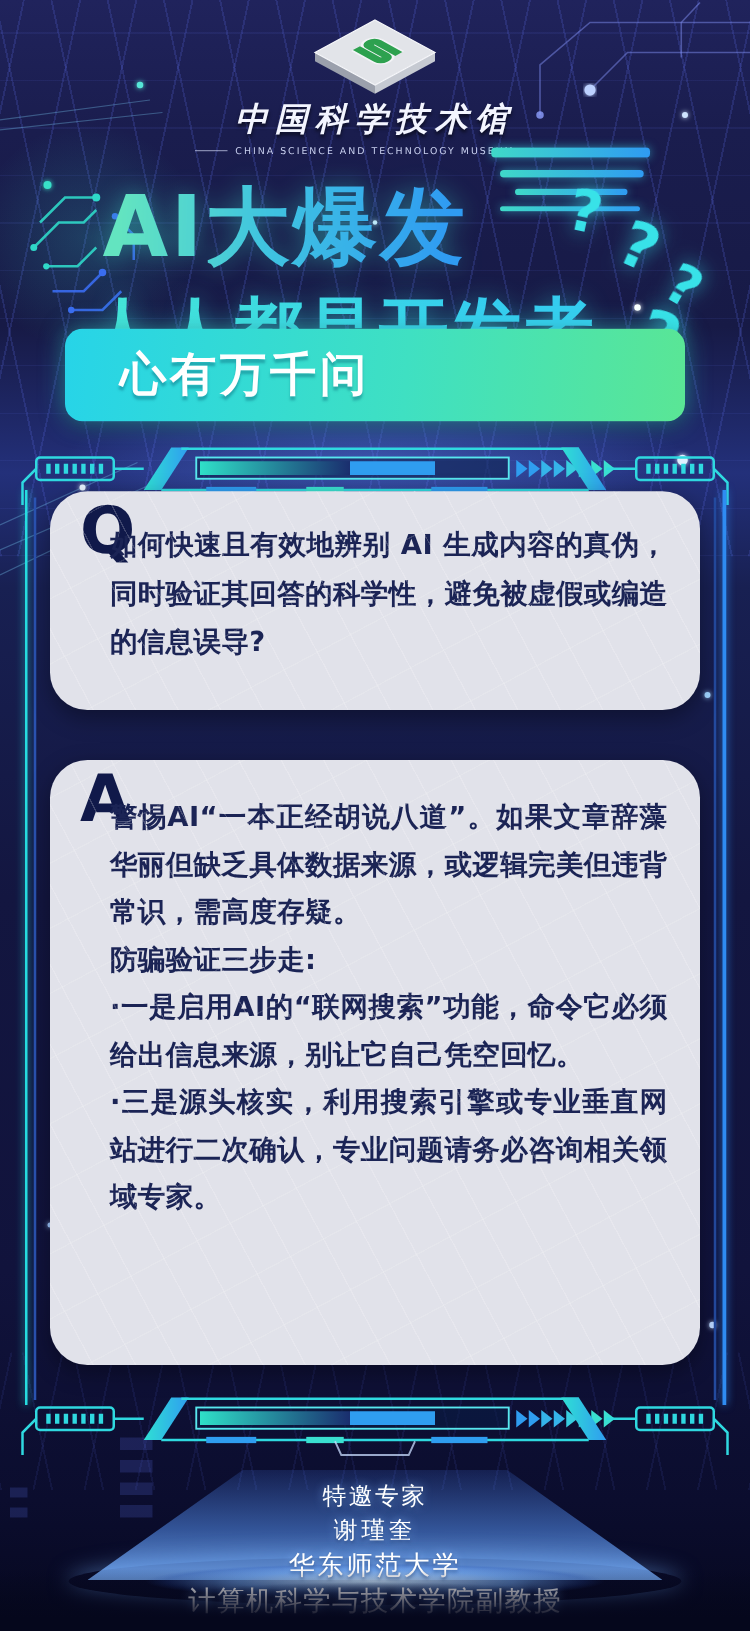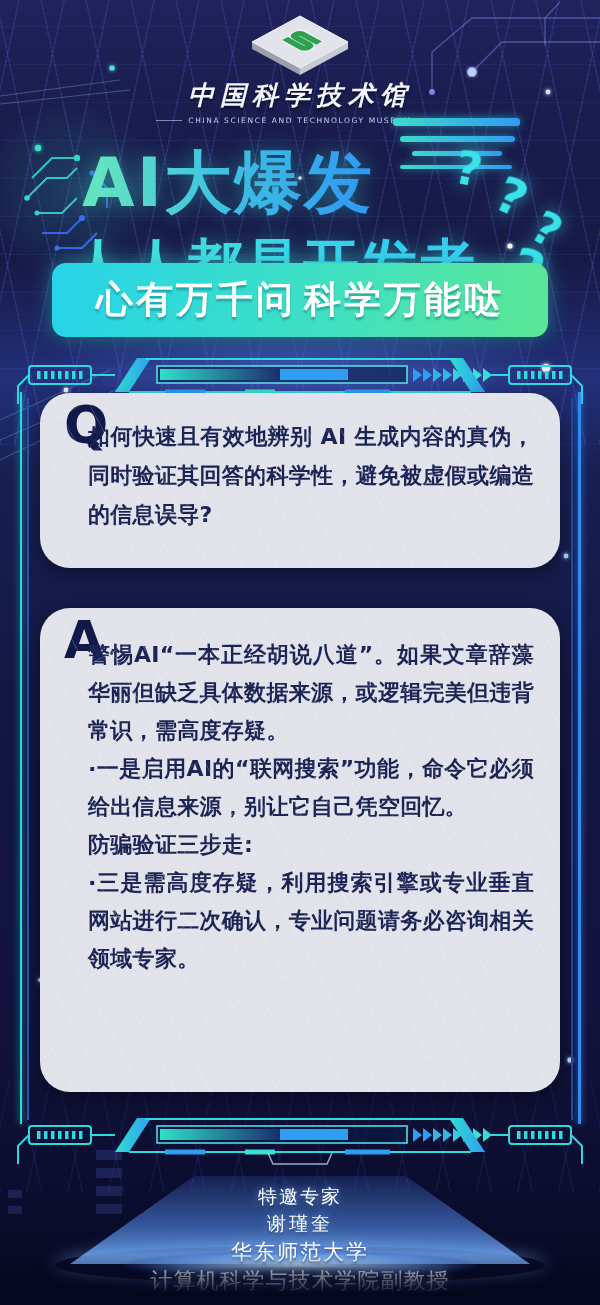--- a/index.html
+++ b/index.html
@@ -251,43 +251,42 @@
 <div class="abs speedline" style="left:412px;top:151px;width:90px;height:5px;"></div>
 <div class="abs speedline" style="left:400px;top:165px;width:112px;height:4px;"></div>
 <h2 class="abs title2">人人都是开发者</h2>
 <span class="abs qmark" style="left:455px;top:142px;font-size:46px;transform:rotate(12deg);">?</span>
 <span class="abs qmark" style="left:497px;top:168px;font-size:50px;transform:rotate(24deg);">?</span>
 <span class="abs qmark" style="left:534px;top:204px;font-size:44px;transform:rotate(30deg);">?</span>
 <span class="abs qmark" style="left:512px;top:238px;font-size:54px;transform:rotate(18deg);">?</span>
 
 <div class="abs banner">
   <span>心有万千问</span>
-  <span>科学万能哒</span>
 </div>
 
 <svg class="abs techbar techbar-top" viewBox="0 0 570 64">
     <use href="#techbar"></use>
   </svg>
 <div class="abs vline vl-cyan"></div>
 <div class="abs vline vl-cyan2"></div>
 <div class="abs vline vr-blue"></div>
 <div class="abs vline vr-blue2"></div>
 
 <section class="abs card q-card">
   <div class="big-letter">Q</div>
   <div class="card-text q-text">如何快速且有效地辨别 AI 生成内容的真伪，同时验证其回答的科学性，避免被虚假或编造的信息误导?</div>
 </section>
 
 <section class="abs card a-card">
   <div class="big-letter">A</div>
   <div class="card-text a-text">
     <p>警惕AI“一本正经胡说八道”。如果文章辞藻华丽但缺乏具体数据来源，或逻辑完美但违背常识，需高度存疑。</p>
+    <p>防骗验证三步走:</p>
     <p><span>·一是启用AI的“</span><span class="em">联网搜索</span><span>”功能，命令它必须给出信息来源，别让它自己凭空回忆。</span></p>
-    <p>防骗验证三步走:</p>
-    <p><span>·三是</span><span class="em">需高度存疑</span><span>，利用搜索引擎或专业垂直网站进行二次确认，专业问题请务必咨询相关领域专家。</span></p>
+    <p><span>·三是</span><span class="em">源头核实</span><span>，利用搜索引擎或专业垂直网站进行二次确认，专业问题请务必咨询相关领域专家。</span></p>
   </div>
 </section>
 
 <svg class="abs techbar techbar-bottom" viewBox="0 0 570 64">
     <use href="#techbar"></use>
   </svg>
 
 <div class="abs beam"></div>
 <div class="abs platform"></div>
 <div class="abs platform-dark"></div>

